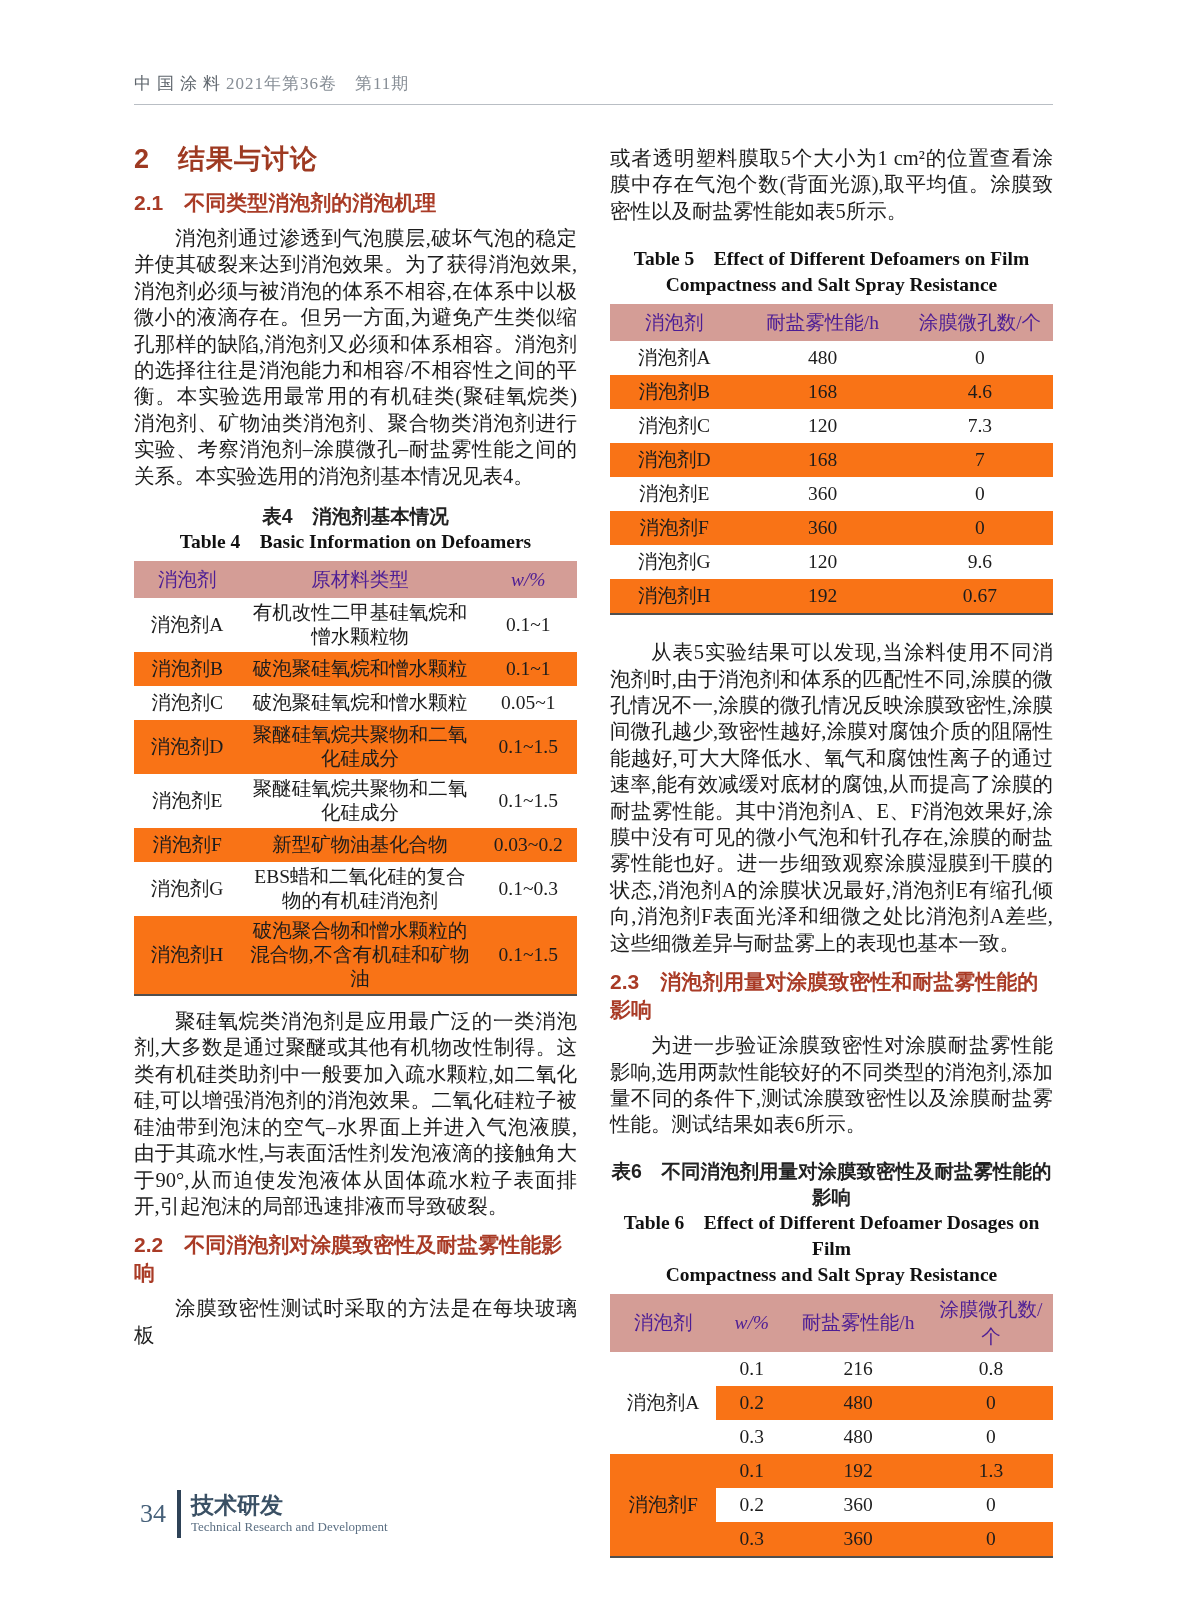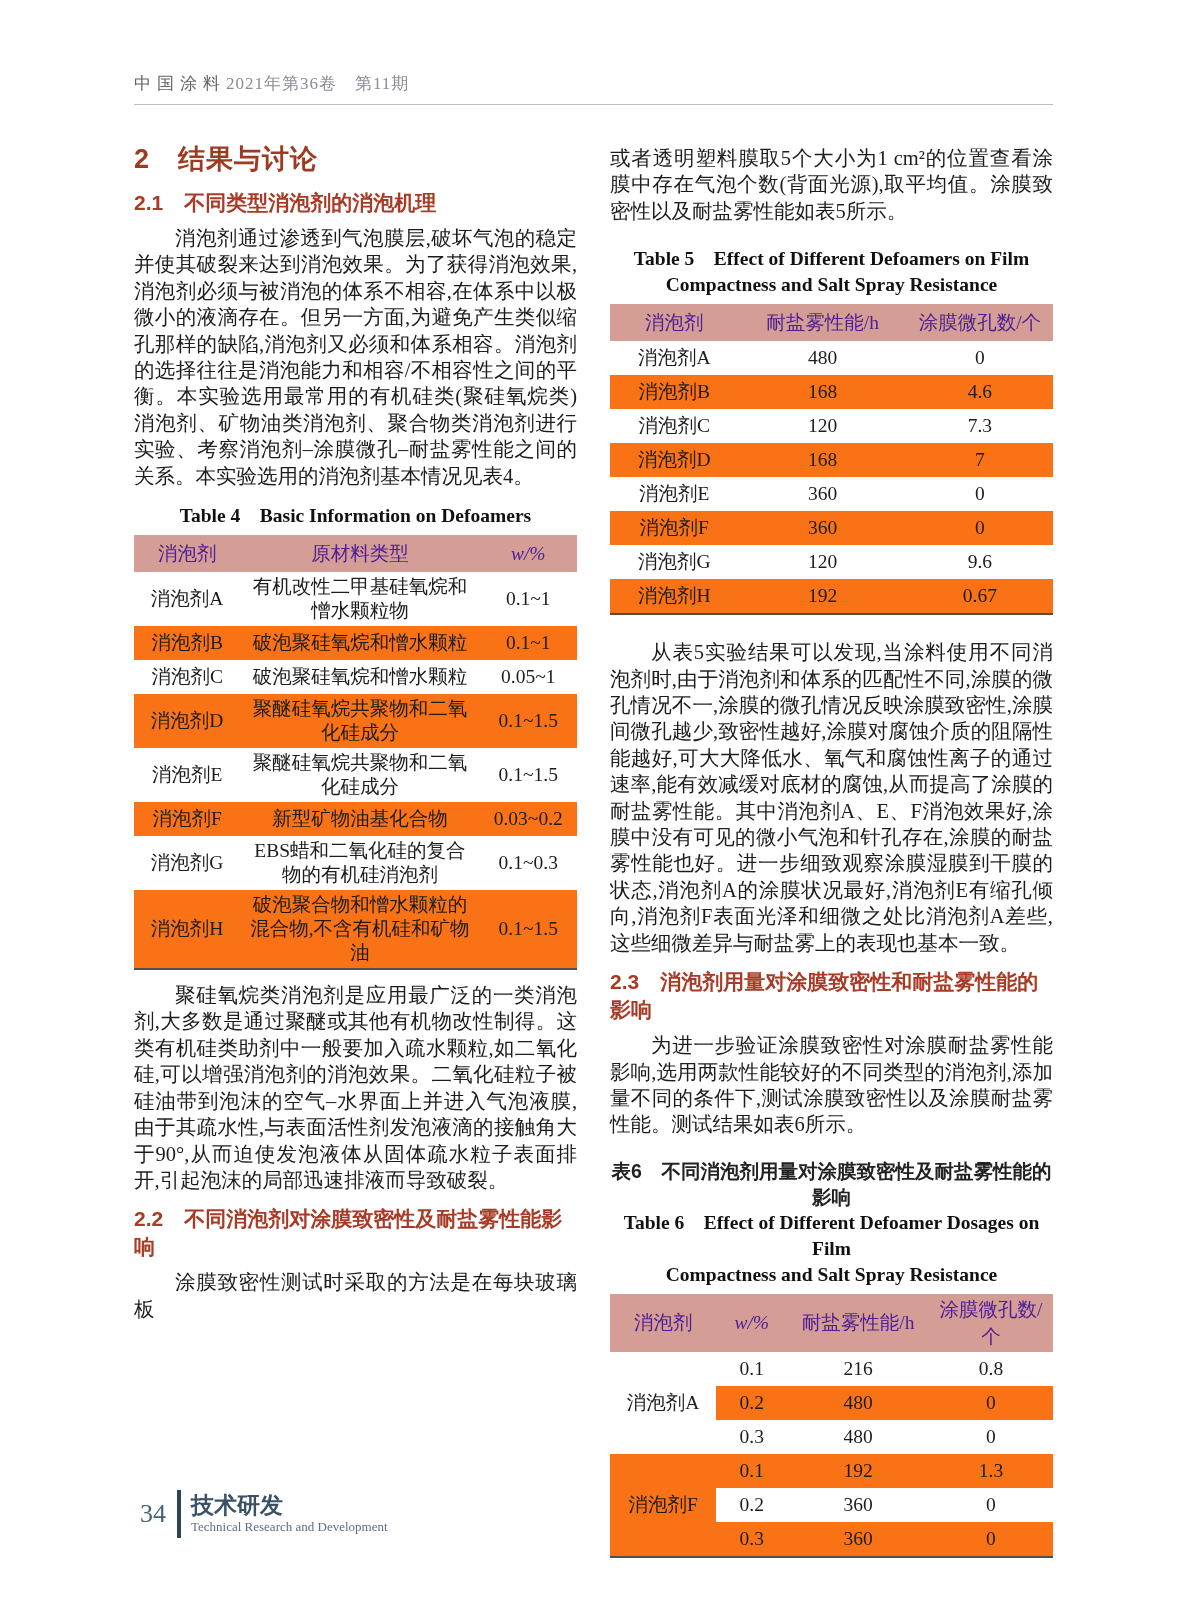--- a/index.html
+++ b/index.html
@@ -66,20 +66,21 @@
   </div>
 
   <div class="columns">
 
     <div class="col">
       <h1 class="sec">2　结果与讨论</h1>
       <h2 class="sub">2.1　不同类型消泡剂的消泡机理</h2>
       <p class="body indent">消泡剂通过渗透到气泡膜层,破坏气泡的稳定并使其破裂来达到消泡效果。为了获得消泡效果,消泡剂必须与被消泡的体系不相容,在体系中以极微小的液滴存在。但另一方面,为避免产生类似缩孔那样的缺陷,消泡剂又必须和体系相容。消泡剂的选择往往是消泡能力和相容/不相容性之间的平衡。本实验选用最常用的有机硅类(聚硅氧烷类)消泡剂、矿物油类消泡剂、聚合物类消泡剂进行实验、考察消泡剂–涂膜微孔–耐盐雾性能之间的关系。本实验选用的消泡剂基本情况见表4。</p>
 
       <div class="table-block">
+        <div class="t-cn">表4　消泡剂基本情况</div>
         <div class="t-en">Table 4　Basic Information on Defoamers</div>
         <table class="dt" id="table4">
           <colgroup>
               <col class="c1">
               <col class="c2">
               <col class="c3">
             </colgroup>
           <thead>
               <tr>
                 <th>消泡剂</th>

